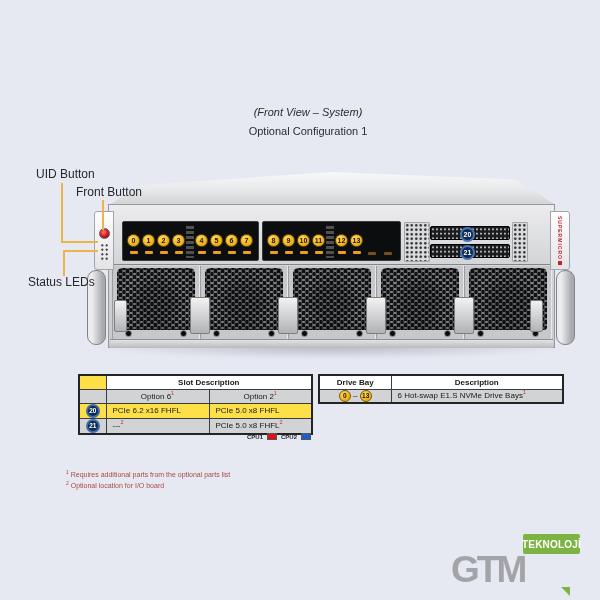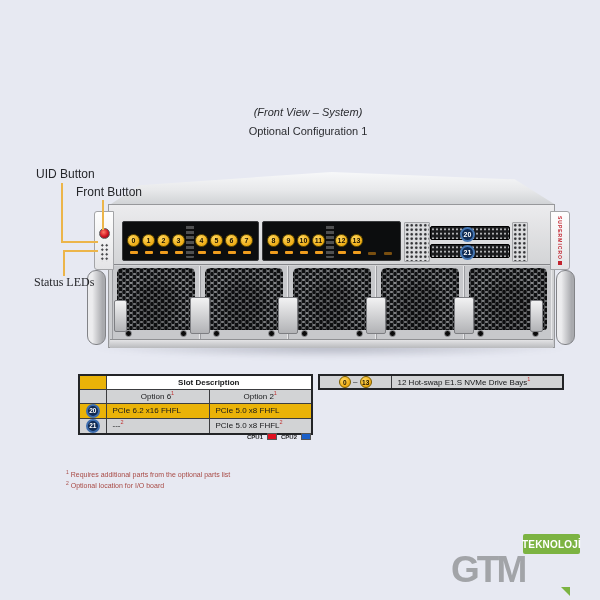--- a/index.html
+++ b/index.html
@@ -8,21 +8,21 @@
   .abs{position:absolute;}
 
   
   #fig-title{position:absolute;left:0;top:106px;width:616px;text-align:center;
              font-style:italic;font-size:11px;color:#2b2c30;}
   #fig-subtitle{position:absolute;left:0;top:125px;width:616px;text-align:center;
              font-size:11px;color:#2b2c30;}
   .callout{position:absolute;font-size:12px;color:#26272b;white-space:nowrap;z-index:6;}
   #uid-label{left:36px;top:167px;}
   #power-label{left:76px;top:185px;}
-  #status-label{left:34px;top:275px;font-family:Liberation Serif, serif;}
+  #status-label{left:28px;top:275px;}
   .lead{position:absolute;background:#ecb54a;z-index:5;}
   #uid-line-v{left:61px;top:183px;width:2px;height:60px;}
   #uid-line-h{left:61px;top:241px;width:37px;height:2px;}
   #pwr-line-v{left:102px;top:200px;width:2px;height:30px;}
   #status-line-h{left:63px;top:250px;width:35px;height:2px;}
   #status-line-v{left:63px;top:250px;width:2px;height:26px;}
 
   
   #shadow{left:96px;top:341px;width:468px;height:17px;z-index:0;filter:blur(2px);
       background:radial-gradient(ellipse at 50% 40%,rgba(60,65,85,.28),rgba(60,65,85,0) 72%);}
@@ -102,21 +102,21 @@
   #right-ear{left:550px;top:211px;width:20px;height:59px;z-index:2;box-sizing:border-box;
       background:linear-gradient(180deg,#fefefe,#e4e4e6);border:1px solid #a3a4a7;border-radius:0 3px 3px 0;
       display:flex;flex-direction:column;align-items:center;justify-content:center;gap:2px;}
   #brand-vert{writing-mode:vertical-rl;font-size:5px;color:#c2232e;letter-spacing:1px;font-weight:bold;}
   #brand-dot{width:4px;height:4px;background:#c2232e;}
   #right-handle{left:556px;top:270px;width:19px;height:75px;border-radius:9px;z-index:2;box-sizing:border-box;
       background:linear-gradient(90deg,#ececee 25%,#a9aaae 85%);border:1px solid #828387;}
 
   
   .dtable{position:absolute;border-collapse:collapse;table-layout:fixed;font-size:8px;
-      color:#17181a;background:#eab308;z-index:4;}
+      color:#17181a;background:#fde047;z-index:4;}
   .dtable td{border:1px solid #3c3d40;height:14px;padding:0 0 0 0;vertical-align:middle;box-sizing:border-box;}
   #slot-table{left:78px;top:374px;width:233px;border:2px solid #232427;}
   #drive-table{left:318px;top:374px;width:244px;border:2px solid #232427;}
   td.hdr{font-weight:bold;text-align:center;background:#fff;}
   tr.gray td{background:#d2d3d5;}
   td.ctr{text-align:center;}
   td.val{text-align:left;padding-left:6px;}
   sup.red{color:#c03030;font-size:5.5px;line-height:0;}
   .tbadge-slot{display:inline-flex;width:14px;height:14px;border-radius:50%;box-sizing:border-box;
       background:#0f2a52;border:2px solid #3c6cae;color:#fff;font-size:6.5px;font-weight:bold;
@@ -331,27 +331,31 @@
   <span>CPU2</span>
   <span class="swatch" style="background-color: rgb(26, 95, 200);"></span>
 </div>
 
 <table id="drive-table" class="dtable">
   <colgroup>
       <col style="width:72px">
       <col style="width:172px">
     </colgroup>
   <tbody>
+      <tr>
+    <td class="hdr">Drive Bay</td>
+    <td class="hdr">Description</td>
+  </tr>
   <tr class="gray">
     <td class="ctr">
       <span class="tbadge-bay">0</span>
       <span>–</span>
       <span class="tbadge-bay">13</span>
     </td>
-    <td class="val"><span>12 Hot-swap E1.S NVMe Drive Bays</span><sup class="red">1</sup></td>
+    <td class="val"><span>6 Hot-swap E1.S NVMe Drive Bays</span><sup class="red">1</sup></td>
   </tr>
 </tbody>
   </table>
 
 <div id="footnotes">
   <div><sup>1</sup> <span>Requires additional parts from the optional parts list</span></div>
   <div><sup>2</sup> <span>Optional location for I/O board</span></div>
 </div>
 
 <div id="gtm-text">GTM</div>

